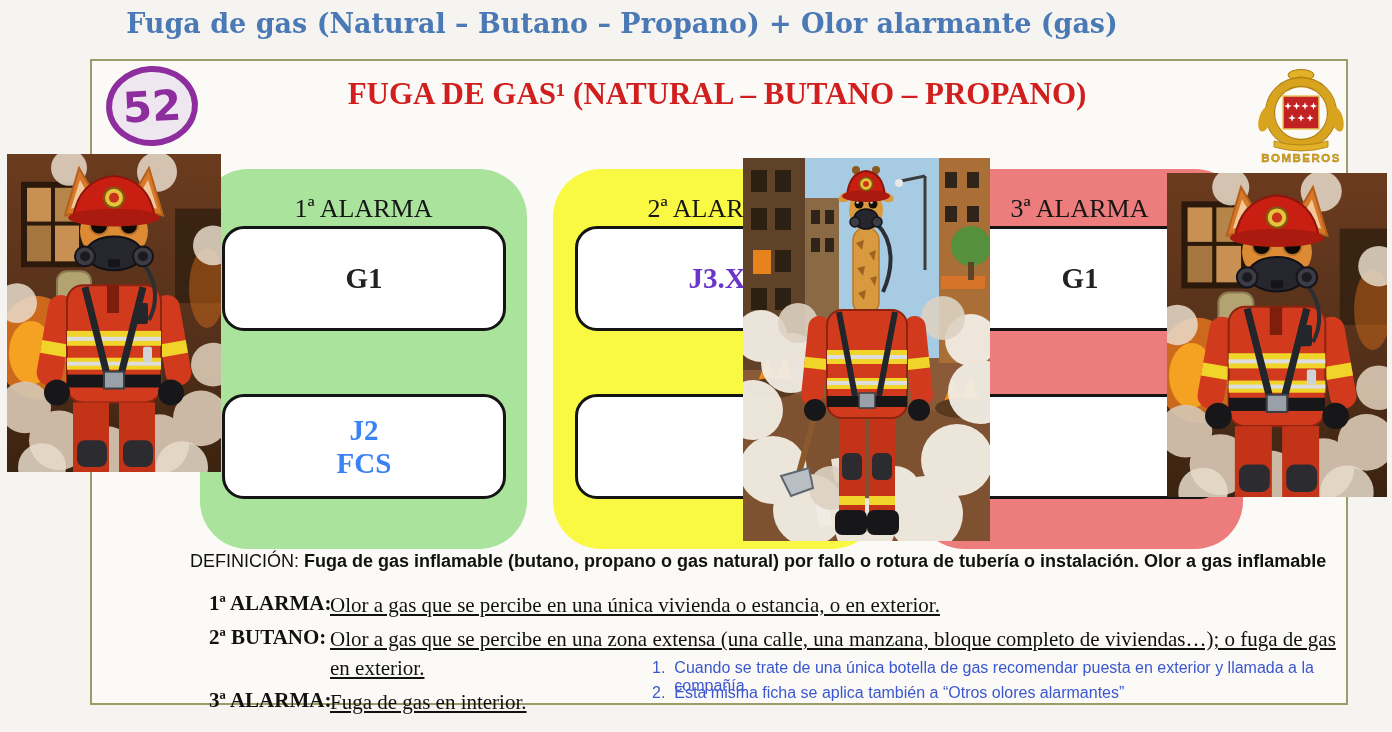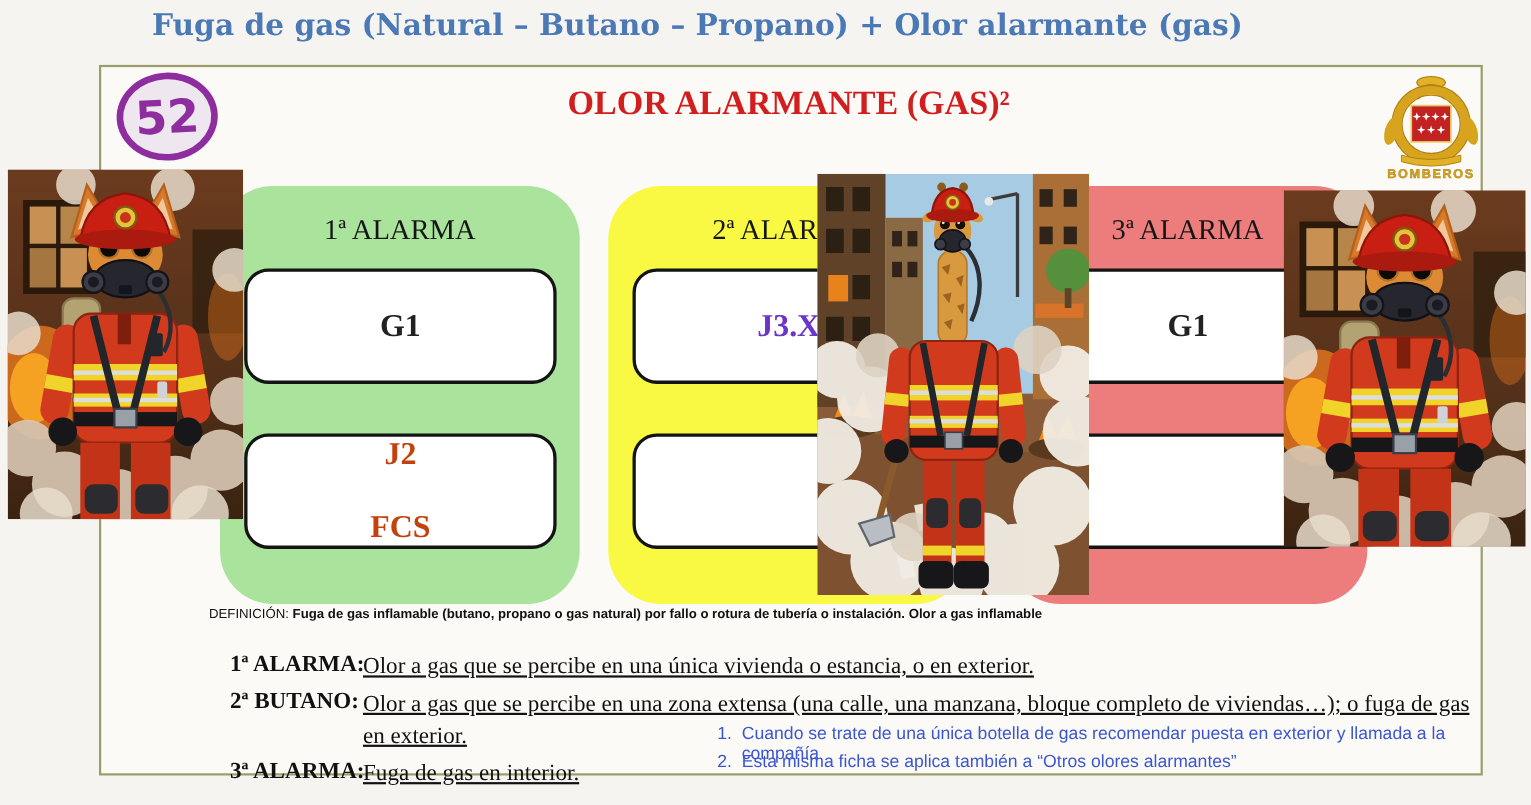--- a/index.html
+++ b/index.html
@@ -1,21 +1,21 @@
 <!DOCTYPE html>
 <html><head>
 <meta charset="utf-8">
 <style>
   * { margin:0; padding:0; box-sizing:border-box; }
   html,body { width:1392px; height:732px; }
   body { font-family:"Liberation Serif", serif; background:#f5f3ef; }
   .page { position:relative; width:1392px; height:732px; background:#f6f4f0; overflow:hidden; }
 
   .page-title { position:absolute; top:8px; left:0; width:1244px; text-align:center;
-    font-family:"DejaVu Serif", serif; font-weight:bold; font-size:27px; color:#4a79b6;margin-left:12px; }
+    font-family:"DejaVu Serif", serif; font-weight:bold; font-size:27px; color:#4a79b6; }
 
   .card { position:absolute; left:90px; top:59px; width:1258px; height:646px;
     background:#fcfaf7; border:2px solid #9b9c68; }
 
   .badge { position:absolute; left:14px; top:5px; width:92px; height:80px;
     border:6px solid #8e2d9e; border-radius:50%; background:#eee7ef;
     display:flex; align-items:center; justify-content:center;
     font-family:"DejaVu Sans", sans-serif; font-weight:bold; font-size:42px; color:#8e2d9e;
     transform:rotate(-3deg); }
 
@@ -27,27 +27,27 @@
   .col { position:absolute; top:108px; width:327px; height:380px; border-radius:48px; }
   .col-green  { left:108px; background:#a9e39c; }
   .col-yellow { left:461px; background:#f9f943; }
   .col-red    { left:824px; background:#ed7c7c; }
   .col-header { position:absolute; top:25px; left:0; width:100%; text-align:center;
     font-size:26px; color:#161616; }
   .abox { position:absolute; left:22px; width:284px; height:105px; background:#fff;
     border:3px solid #141414; border-radius:22px;
     display:flex; flex-direction:column; align-items:center; justify-content:center;
     font-weight:bold; font-size:29px; color:#222; line-height:33px; }
-  .abox.b1 { top:75px; }
+  .abox.b1 { top:57px; }
   .abox.b2 { top:225px; }
-  .gray  { color:#c2410c;justify-content:space-between; }
+  .gray  { color:#3b82f6; }
   .vio   { color:#6a35c8; }
 
   .defrow { position:absolute; left:98px; top:490px; width:1152px;
-    font-family:"Liberation Sans", sans-serif; font-size:12px; color:#111; }
+    font-family:"Liberation Sans", sans-serif; font-size:18px; color:#111; }
   .defrow b { font-weight:bold; }
 
   .alrow { position:absolute; left:101px; font-size:21px; color:#111; }
   .alrow .lbl { position:absolute; left:0; top:0; width:130px; font-weight:bold; white-space:nowrap;margin-left:16px; }
   .alrow .txt { position:absolute; left:137px; top:0; width:1012px; line-height:29px;text-decoration:underline; }
   .alrow1 { top:530px; } .alrow2 { top:564px; } .alrow3 { top:627px; }
 
   .fnote { position:absolute; left:560px; width:700px; display:flex; gap:9px;
     font-family:"Liberation Sans", sans-serif; font-size:16px; color:#3b57d0; }
   .fnote1 { top:598px; } .fnote2 { top:623px; }
@@ -63,21 +63,21 @@
 
 <div class="page">
 
   <div class="page-title">Fuga de gas (Natural – Butano – Propano) + Olor alarmante (gas)</div>
 
   <div class="card">
 
     <div class="badge">52</div>
 
     <div class="card-title">
-      <div>OLOR ALARMANTE (GAS)²</div>
+      <div>FUGA DE GAS¹ (NATURAL – BUTANO – PROPANO)</div>
     </div>
 
     <div class="logo">
       <svg width="94" height="100" viewBox="0 0 94 100">
         <ellipse cx="47" cy="10" rx="13" ry="5.5" fill="#e2b127" stroke="#a87d10" stroke-width="1"></ellipse>
         <path d="M31,20 Q47,4 63,20 L59,25 Q47,14 35,25 Z" fill="#e2b127" stroke="#a87d10" stroke-width="1"></path>
         <circle cx="47" cy="48" r="31" fill="none" stroke="#d8a41e" stroke-width="8"></circle>
         <circle cx="47" cy="48" r="35.5" fill="none" stroke="#b5830f" stroke-width="1.3"></circle>
         <circle cx="47" cy="48" r="26.5" fill="none" stroke="#b5830f" stroke-width="1.3"></circle>
         <ellipse cx="11" cy="54" rx="6" ry="13" fill="#d8a41e" transform="rotate(16 11 54)"></ellipse>

